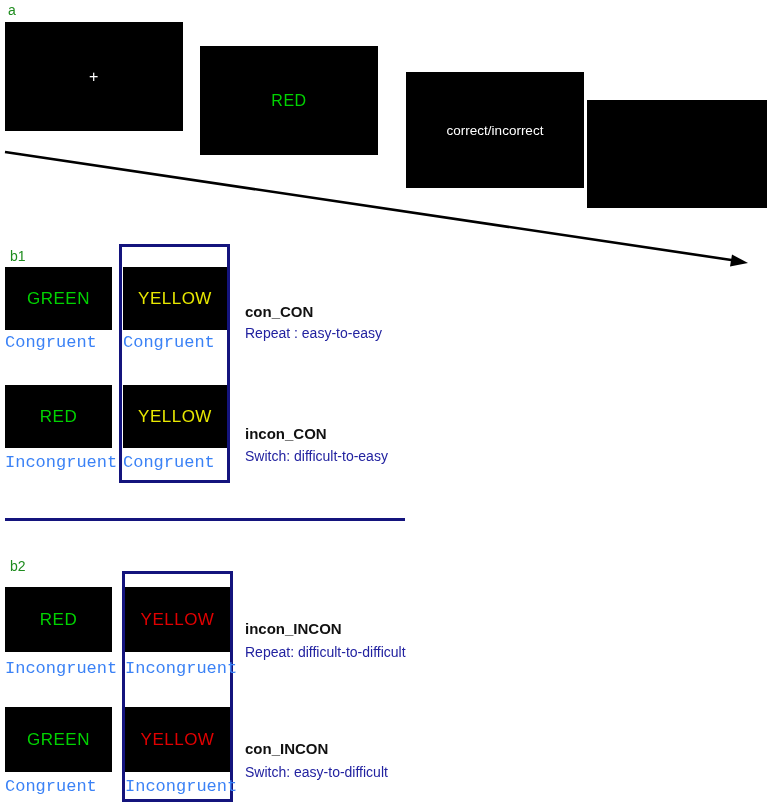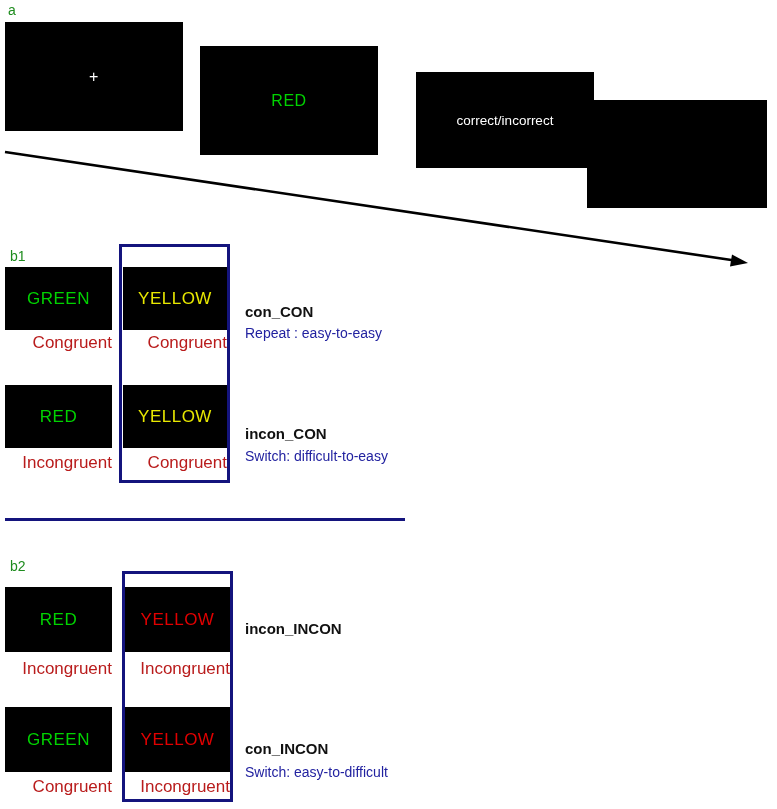--- a/index.html
+++ b/index.html
@@ -9,21 +9,21 @@
   }
   .screen {
     position:absolute; background:#000000;
     display:flex; align-items:center; justify-content:center;
   }
   .stim  { font-size:17px; letter-spacing:0.5px; }
   .stim-a { font-size:16px; }
   .stim-fb { font-size:13.5px; letter-spacing:0; }
   .cap   { position:absolute; text-align:center; font-size:15px; color:#111; }
   .plabel{ position:absolute; font-size:14px; color:#1e8c1e; }
-  .ttype { position:absolute; text-align:right; font-size:17px; color:#b91c1c; }
+  .ttype { position:absolute; text-align:left; font-size:17px; color:#3b82f6;font-family:Liberation Mono, monospace; }
   .cond  { position:absolute; font-size:15px; color:#111;font-weight:bold; }
   .trans { position:absolute; font-size:14px; color:#2222a0; }
   .outline { position:absolute; border:3px solid #14147d; background:transparent; }
   .divider { position:absolute; height:3px; background:#14147d; }
   .arrow { position:absolute; left:0; top:0; }
 </style>
 </head>
 <body>
 
 <div id="fig">
@@ -36,21 +36,21 @@
   </svg>
 
   <div class="screen" style="left:5px;top:22px;width:178px;height:109px">
     <span class="stim stim-a" style="color: rgb(255, 255, 255);">+</span>
   </div>
 
   <div class="screen" style="left:200px;top:46px;width:178px;height:109px">
     <span class="stim stim-a" style="color: rgb(0, 210, 0);">RED</span>
   </div>
 
-  <div class="screen" style="left:416px;top:72px;width:178px;height:96px">
+  <div class="screen" style="left:406px;top:72px;width:178px;height:116px">
     <span class="stim stim-fb" style="color: rgb(255, 255, 255);">correct/incorrect</span>
   </div>
 
   <div class="screen" style="left:587px;top:100px;width:180px;height:108px">
     <span class="stim stim-a"></span>
   </div>
 
   <div class="plabel" style="left:10px;top:248px">b1</div>
 
   <div class="outline" style="left:119px;top:244px;width:105px;height:233px"></div>
@@ -85,20 +85,21 @@
 
   <div class="screen" style="left:5px;top:587px;width:107px;height:65px">
     <span class="stim" style="color: rgb(0, 210, 0);">RED</span>
   </div>
   <div class="screen" style="left:125px;top:587px;width:105px;height:65px">
     <span class="stim" style="color: rgb(224, 0, 0);">YELLOW</span>
   </div>
   <div class="ttype" style="left:5px;top:659px;width:107px">Incongruent</div>
   <div class="ttype" style="left:125px;top:659px;width:105px">Incongruent</div>
   <div class="cond" style="left:245px;top:620px">incon_INCON</div>
+  <div class="trans" style="left:245px;top:644px">Repeat: difficult-to-difficult</div>
 
   <div class="screen" style="left:5px;top:707px;width:107px;height:65px">
     <span class="stim" style="color: rgb(0, 210, 0);">GREEN</span>
   </div>
   <div class="screen" style="left:125px;top:707px;width:105px;height:65px">
     <span class="stim" style="color: rgb(224, 0, 0);">YELLOW</span>
   </div>
   <div class="ttype" style="left:5px;top:777px;width:107px">Congruent</div>
   <div class="ttype" style="left:125px;top:777px;width:105px">Incongruent</div>
   <div class="cond" style="left:245px;top:740px">con_INCON</div>

